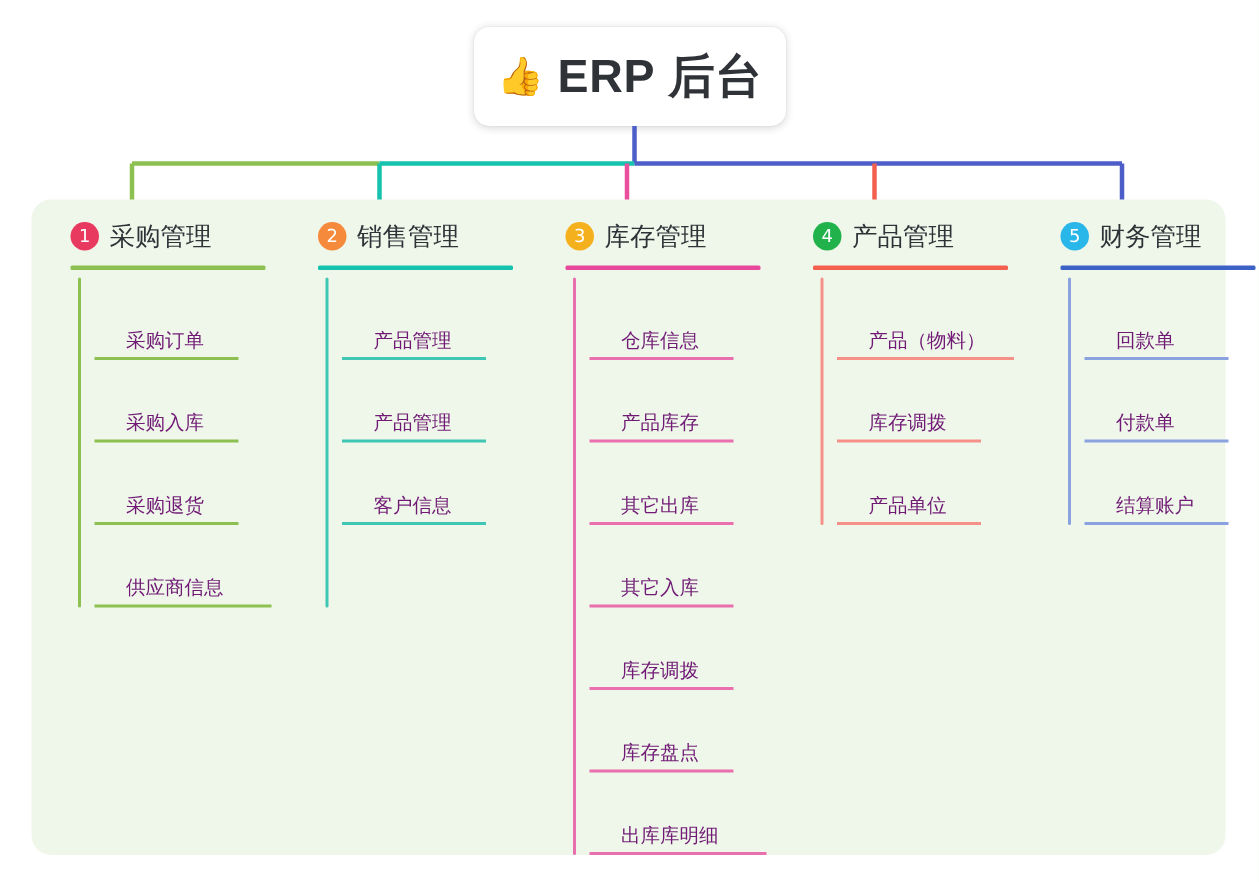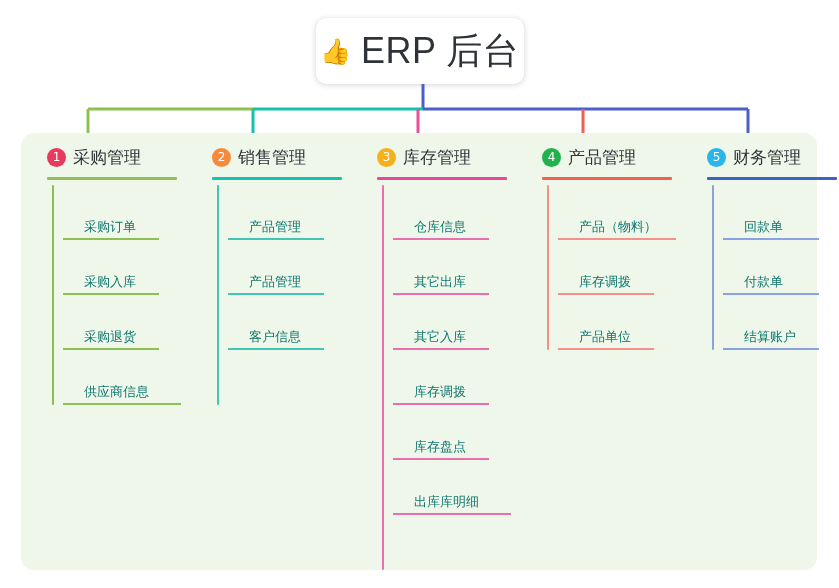--- a/index.html
+++ b/index.html
@@ -32,24 +32,25 @@
     gap: 9px;
     box-sizing: border-box;
   }
   #root-node .thumb {
     font-size: 25px;
     line-height: 1;
     color: #f5b93c;
     display: inline-block;
   }
   #root-node .root-title {
-    font-size: 36px;
+    font-size: 31px;
     color: #2f3338;
     letter-spacing: 0.5px;
     white-space: nowrap;
+    font-weight: bold;
   }
 
   
   #connectors {
     position: absolute;
     left: 0;
     top: 0;
     width: 839px;
     height: 588px;
     pointer-events: none;
@@ -136,21 +137,21 @@
   .leaf {
     position: relative;
     height: 55px;
     box-sizing: border-box;
     display: flex;
     align-items: flex-end;
     padding-bottom: 4px;
   }
   .leaf-label {
     font-size: 13px;
-    color: #0f766e;
+    color: #701a75;
     white-space: nowrap;
     padding-left: 21px;
   }
   .leaf-rule {
     position: absolute;
     left: 0;
     bottom: 0;
     height: 1.6px;
     width: 96px;
   }
@@ -235,20 +236,24 @@
         <span class="col-title">库存管理</span>
         <div class="col-rule" style="background: rgb(232, 72, 155);"></div>
       </div>
       <div class="leaves">
         <div class="spine" style="background: rgb(234, 111, 174); height: 385px;"></div>
         <div class="leaf">
           <span class="leaf-label">仓库信息</span>
           <div class="leaf-rule" style="background: rgb(234, 111, 174);"></div>
         </div>
         <div class="leaf">
+          <span class="leaf-label">产品库存</span>
+          <div class="leaf-rule" style="background: rgb(234, 111, 174);"></div>
+        </div>
+        <div class="leaf">
           <span class="leaf-label">其它出库</span>
           <div class="leaf-rule" style="background: rgb(234, 111, 174);"></div>
         </div>
         <div class="leaf">
           <span class="leaf-label">其它入库</span>
           <div class="leaf-rule" style="background: rgb(234, 111, 174);"></div>
         </div>
         <div class="leaf">
           <span class="leaf-label">库存调拨</span>
           <div class="leaf-rule" style="background: rgb(234, 111, 174);"></div>

